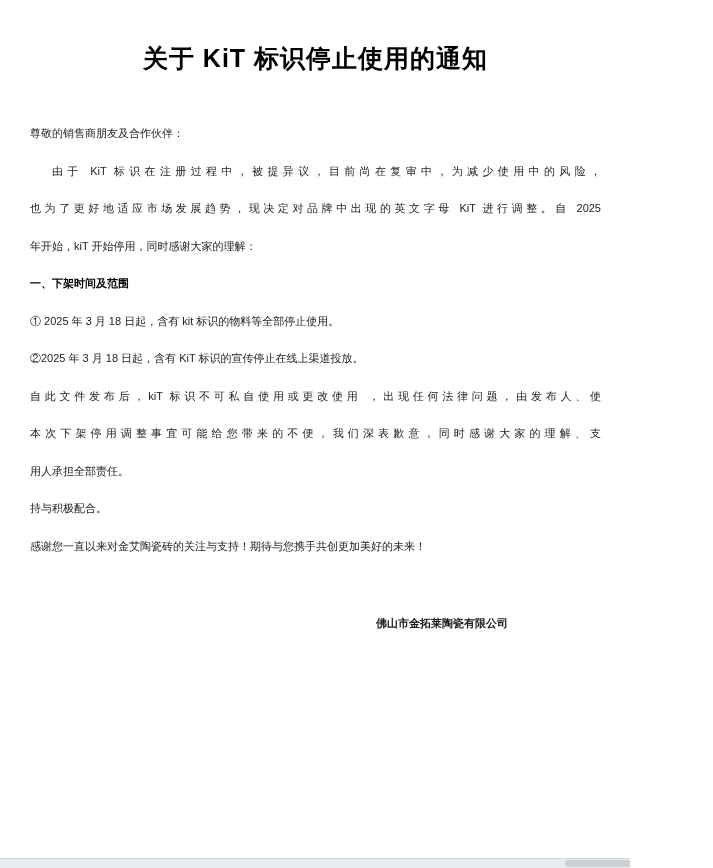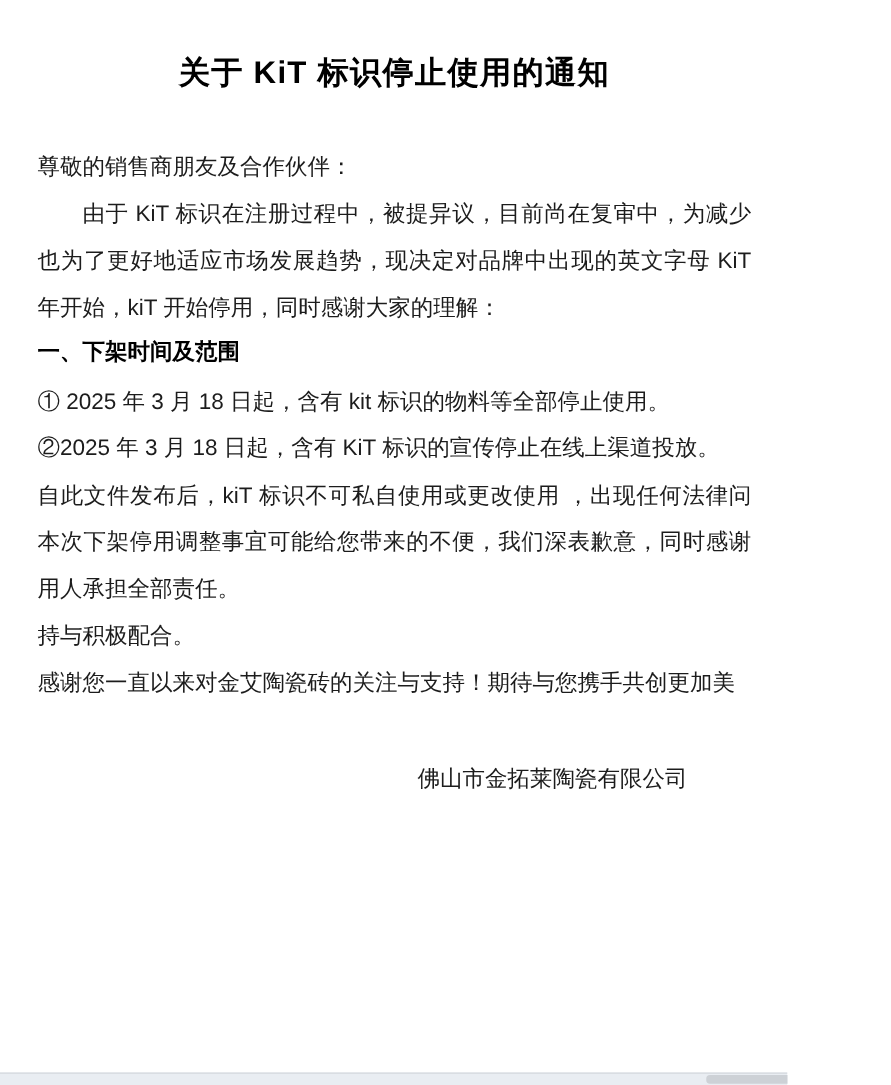--- a/index.html
+++ b/index.html
@@ -29,44 +29,45 @@
     font-weight: 700;
     text-align: center;
     color: #000000;
     letter-spacing: 1px;
     font-family: "Liberation Sans", sans-serif;
   }
   .body-block {
     margin-top: 39px;
   }
   .line {
-    font-size: 18px;
+    font-size: 11px;
     line-height: 37.5px;
     height: 37.5px;
     text-align: left;
     overflow: hidden;
   }
   .line--fill {
     text-align: justify;
     text-align-last: justify;
   }
   .line--indent {
     text-indent: 2em;
   }
   .line--heading {
     font-weight: 700;
     color: #000000;
-    font-family: Liberation Mono, monospace;
+    font-family: Liberation Sans, sans-serif;
   }
   .signature {
     margin-top: 40px;
     width: 240px;
     margin-left: auto;
     margin-right: 39px;
     text-align: center;
+    font-weight: bold;
   }
   .signature .line {
     text-align: center;
   }
   .h-scrollbar {
     position: absolute;
     left: 0;
     right: 0;
     bottom: 0;
     height: 9px;

